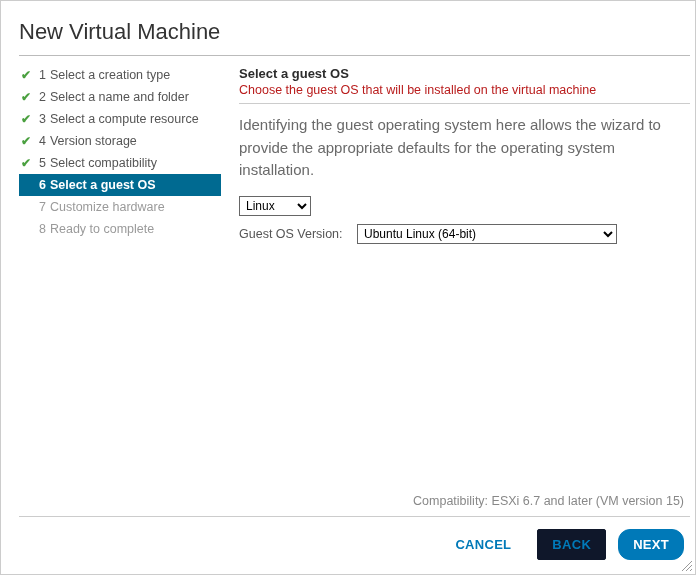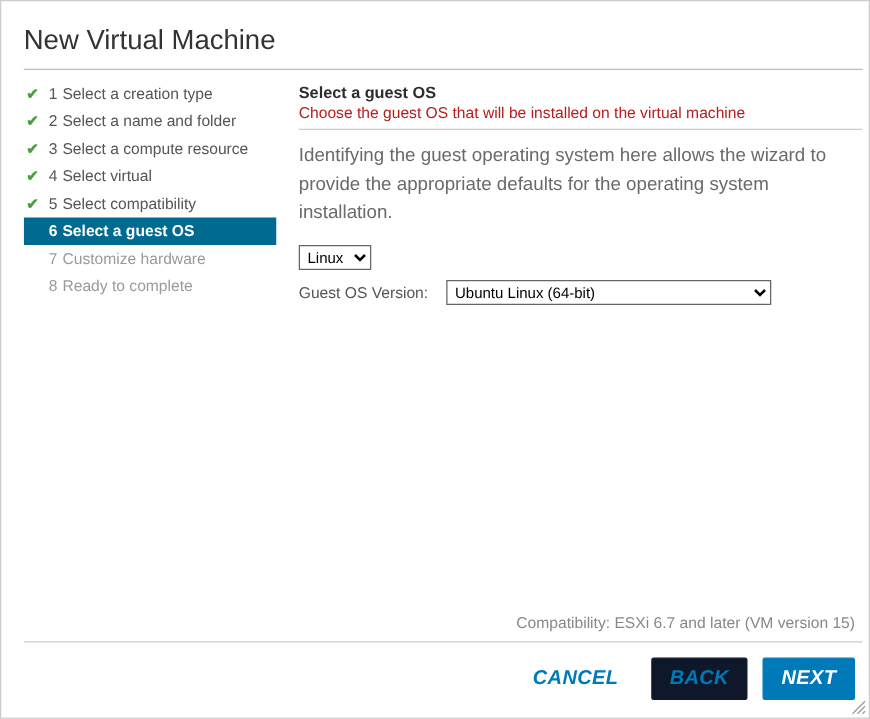--- a/index.html
+++ b/index.html
@@ -102,60 +102,59 @@
     font-size: 12.5px;
     color: #555;
   }
   .select {
     border: 1px solid #666;
     font-size: 12px;
     padding: 1px 2px;
     background: #fff;
     height: 20px;
   }
-  .select.family { width: 58px; }
+  .select.family { width: 72px; }
   .select.version { width: 260px; }
   .compat-note {
     text-align: right;
     font-size: 12.5px;
     color: #888;
     padding: 0 6px 8px 0;
   }
   .footer {
     border-top: 1px solid #ccc;
     padding: 12px 6px 14px 0;
     display: flex;
     justify-content: flex-end;
     align-items: center;
     gap: 12px;
   }
   .btn {
-    font-size: 16px;
+    font-size: 13px;
     font-weight: 600;
     padding: 7px 14px;
     cursor: pointer;
     letter-spacing: 0.3px;
-    font-style: italic;
   }
   .btn-cancel {
     background: none;
     border: none;
     color: #0079b8;
   }
   .btn-back {
     background: #0f172a;
     border: 1px solid #0f172a;
     color: #0079b8;
     border-radius: 2px;
   }
   .btn-next {
     background: #0079b8;
     border: 1px solid #0079b8;
     color: #fff;
-    border-radius: 2px;
+    border-radius: 12px;
   }
   .resize-handle {
     position: absolute;
     right: 2px;
     bottom: 2px;
     width: 14px;
     height: 14px;
     pointer-events: none;
   }
 </style>
@@ -180,21 +179,21 @@
         <span>Select a name and folder</span>
       </div>
       <div class="step">
         <span class="check">✔</span>
         <span class="num">3</span>
         <span>Select a compute resource</span>
       </div>
       <div class="step">
         <span class="check">✔</span>
         <span class="num">4</span>
-        <span>Select virtual</span>
+        <span>Version storage</span>
       </div>
       <div class="step">
         <span class="check">✔</span>
         <span class="num">5</span>
         <span>Select compatibility</span>
       </div>
       <div class="step active">
         <span class="check">✔</span>
         <span class="num">6</span>
         <span>Select a guest OS</span>

